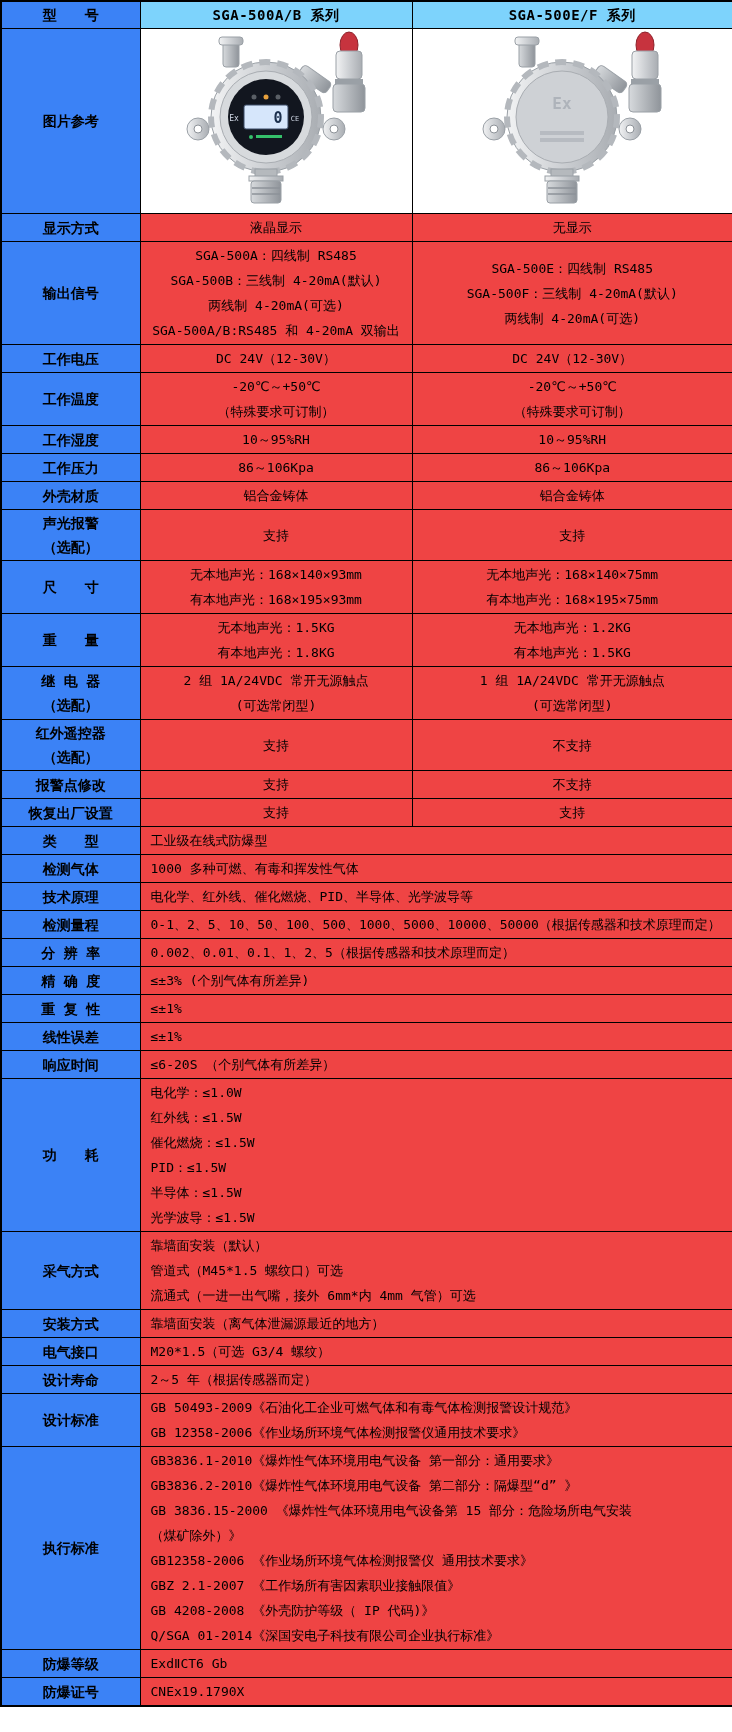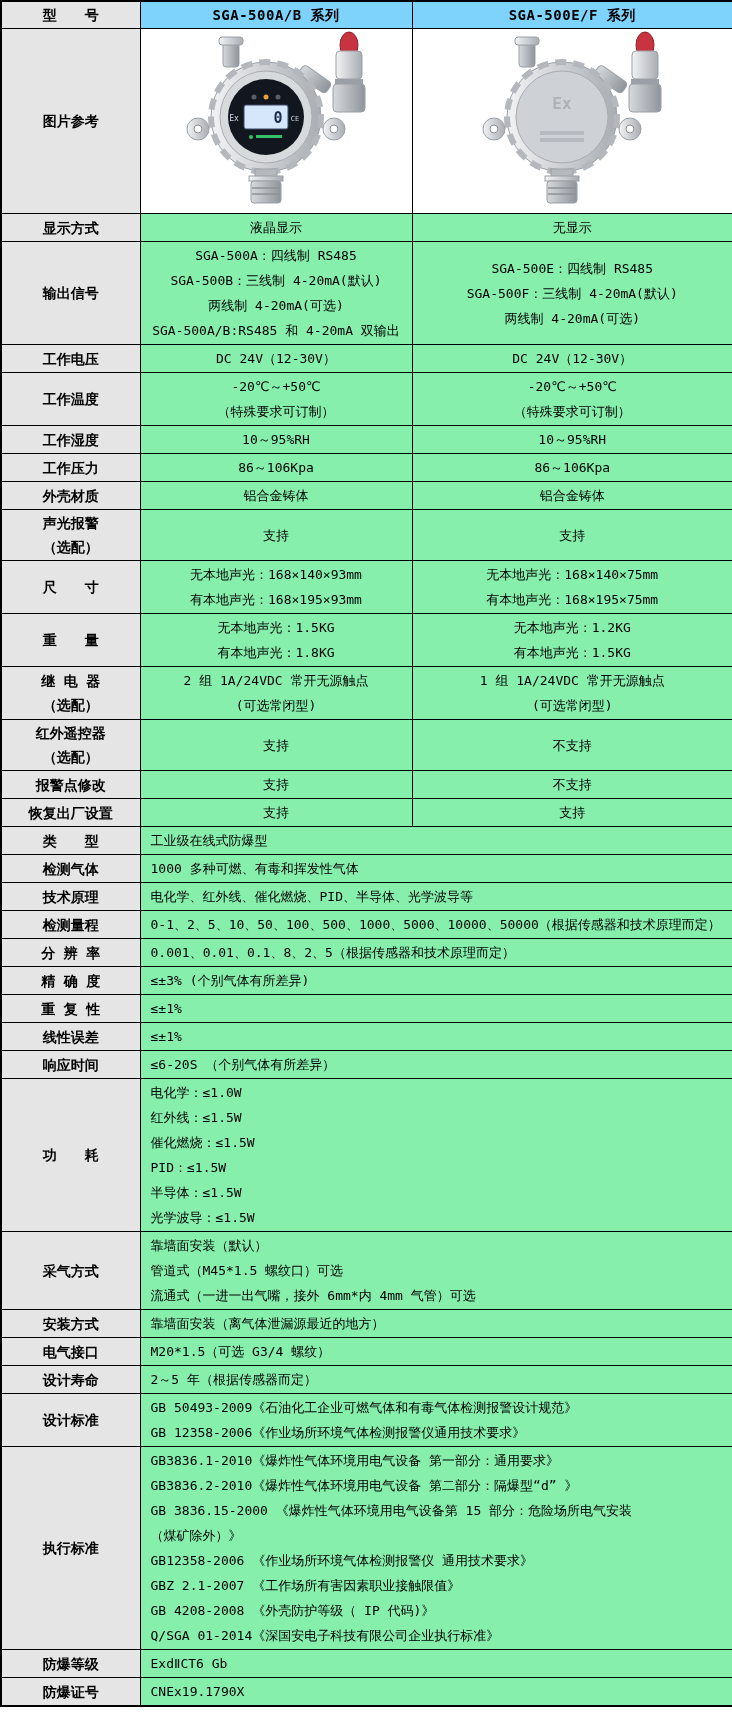--- a/index.html
+++ b/index.html
@@ -12,32 +12,32 @@
     border-collapse:collapse;
     table-layout:fixed;
     width:732px;
     border:2px solid #000;
   }
   col.c-label{width:139px;}
   col.c-left{width:272px;}
   col.c-right{width:321px;}
   th,td{border:1px solid #000;overflow:hidden;}
   th{
-    background:#e5e5e5;
+    background:#3b82f6;
     font-weight:bold;
     font-size:14px;
     line-height:24px;
     text-align:center;
     white-space:pre-line;
     padding:1px 2px;
   }
   thead th{height:22px;font-size:14px;}
   thead th.series{background:#7dd3fc;letter-spacing:.5px;}
   td{
-    background:#86efac;
+    background:#ef4444;
     font-size:13px;
     line-height:25px;
     text-align:center;
     padding:1px 4px;
   }
   td.span-cell{text-align:left;padding:1px 10px;}
   tr.photo-row td{background:#fff;height:183px;vertical-align:middle;text-align:center;padding:0;}
   .ln{white-space:nowrap;}
   svg .thinline{stroke:#8d9298;stroke-width:1.5;}
 </style>
@@ -312,21 +312,21 @@
       </tr>
       <tr>
         <th>检测量程</th>
         <td colspan="2" class="span-cell">
           <div class="ln">0-1、2、5、10、50、100、500、1000、5000、10000、50000（根据传感器和技术原理而定）</div>
         </td>
       </tr>
       <tr>
         <th>分 辨 率</th>
         <td colspan="2" class="span-cell">
-          <div class="ln">0.001、0.01、0.1、8、2、5（根据传感器和技术原理而定）</div>
+          <div class="ln">0.002、0.01、0.1、1、2、5（根据传感器和技术原理而定）</div>
         </td>
       </tr>
       <tr>
         <th>精 确 度</th>
         <td colspan="2" class="span-cell">
           <div class="ln">≤±3% (个别气体有所差异)</div>
         </td>
       </tr>
       <tr>
         <th>重 复 性</th>

